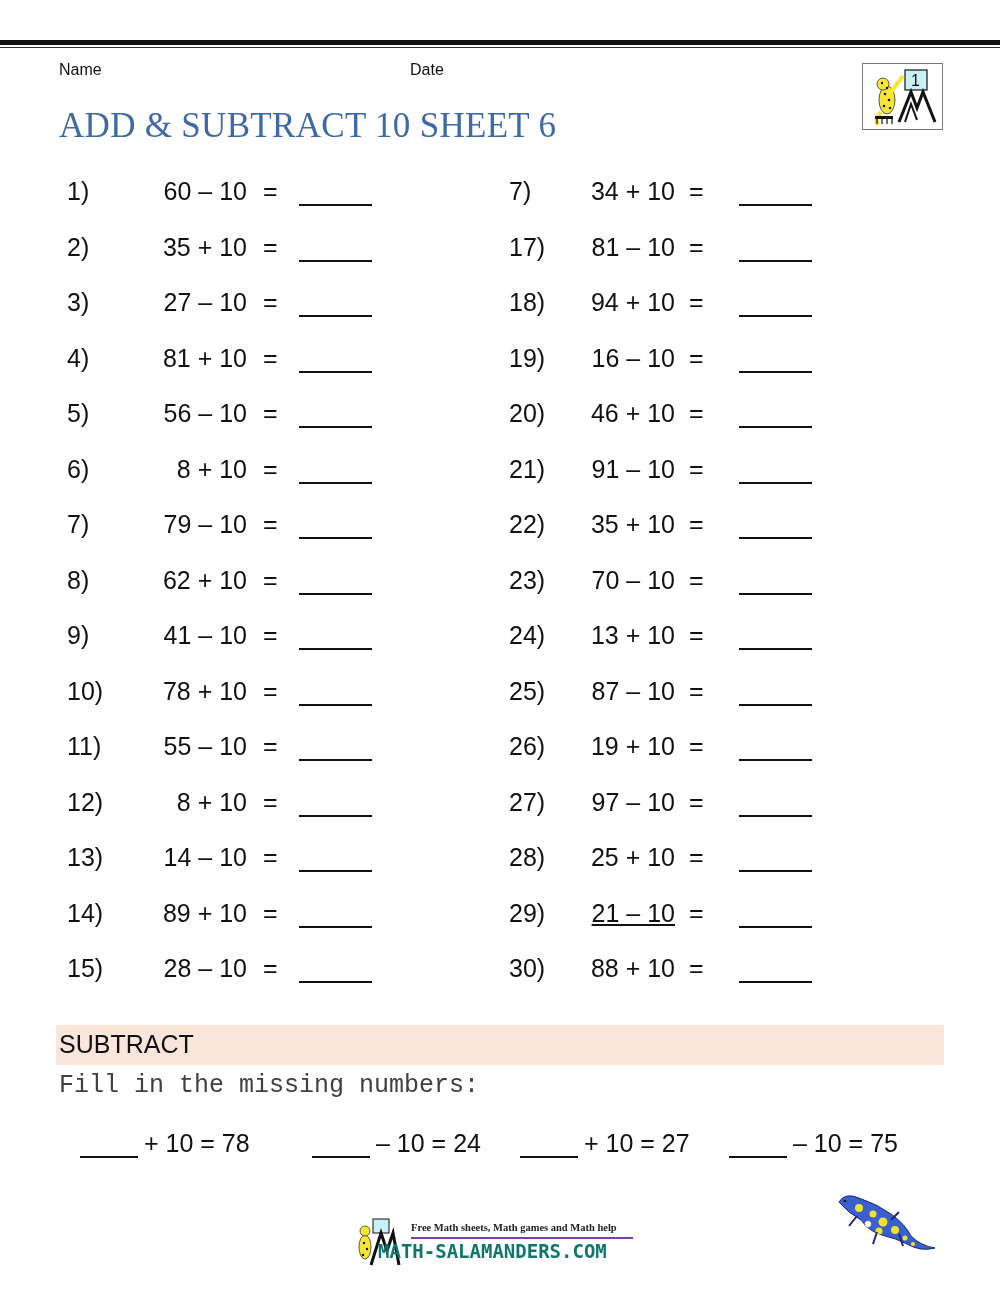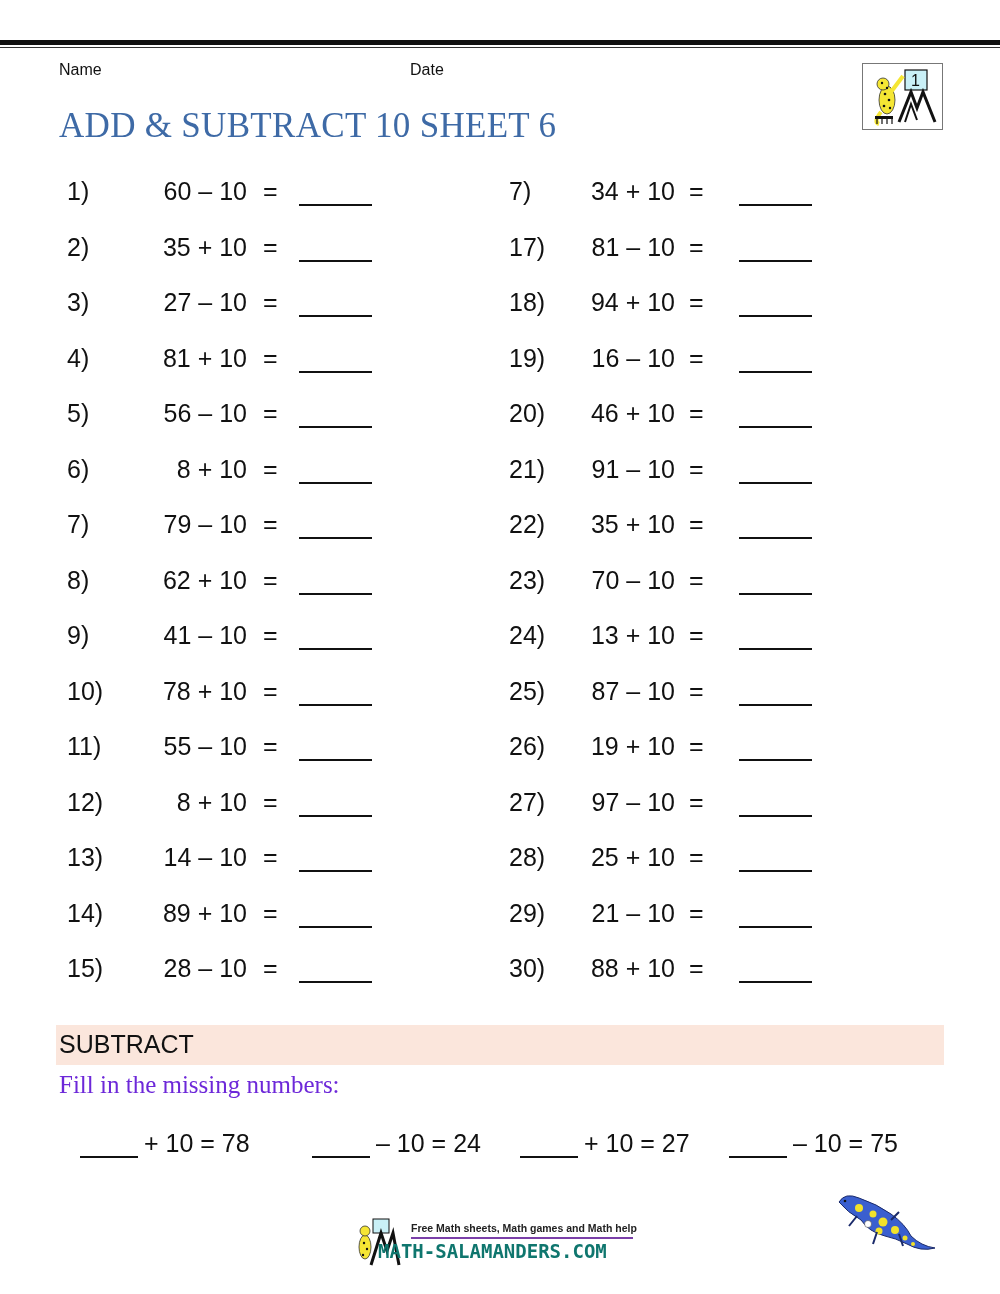--- a/index.html
+++ b/index.html
@@ -41,34 +41,34 @@
     .challenge-bar {
       position: absolute; left: 56px; top: 1025px; width: 888px; height: 40px;
       background: #fbe6dc;
     }
     .challenge-title {
       position: absolute; left: 59px; top: 1030px; font-size: 25px;
       font-family: "Liberation Sans", sans-serif; color: #111;
     }
     .challenge-instr {
       position: absolute; left: 59px; top: 1071px; font-size: 25px;
-      font-family: Liberation Serif, serif; color: #6d28d9;
+      font-family: Liberation Mono, monospace; color: #404040;
     }
     .ch-item {
       position: absolute; top: 1129px; font-size: 25px; white-space: nowrap;
       font-family: "Liberation Sans", sans-serif; color: #111;
     }
     .ch-item .ch-blank {
       display: inline-block; width: 58px; border-bottom: 2px solid #111;
       height: 26px; vertical-align: bottom; margin-right: 6px;
     }
     .footer-logo { position: absolute; left: 355px; top: 1217px; width: 290px; height: 50px; }
     .footer-tagline {
       position: absolute; left: 411px; top: 1222px; font-size: 10.5px; font-weight: bold;
-      font-family: Liberation Sans, sans-serif; color: #222; white-space: nowrap;
+      font-family: Liberation Serif, serif; color: #222; white-space: nowrap;
     }
     .footer-line {
       position: absolute; left: 411px; top: 1237px; width: 222px; height: 2px; background: #7a3fa8;
     }
     .footer-site {
       position: absolute; left: 378px; top: 1240px; font-size: 19px; font-weight: bold;
       font-family: "DejaVu Sans Mono", monospace; color: #0f766e; letter-spacing: 0px; white-space: nowrap;
     }
     .salamander { position: absolute; left: 833px; top: 1190px; width: 105px; height: 65px; }
   </style>
@@ -275,21 +275,21 @@
       <span class="blank" style="left:230px;"></span>
     </div>
     <div class="problem" style="left: 509px; top: 843px; width: 330px;">
       <span class="num">28)</span>
       <span class="expr" style="left:66px;width:100px;">25 + 10</span>
       <span class="eq" style="left:180px;">=</span>
       <span class="blank" style="left:230px;"></span>
     </div>
     <div class="problem" style="left: 509px; top: 898.5px; width: 330px;">
       <span class="num">29)</span>
-      <span class="expr" style="left:66px;width:100px;">21 – 10</span>
+      <span class="expr" style="left:66px;width:100px;text-decoration:underline;">21 – 10</span>
       <span class="eq" style="left:180px;">=</span>
       <span class="blank" style="left:230px;"></span>
     </div>
     <div class="problem" style="left: 509px; top: 954px; width: 330px;">
       <span class="num">30)</span>
       <span class="expr" style="left:66px;width:100px;">88 + 10</span>
       <span class="eq" style="left:180px;">=</span>
       <span class="blank" style="left:230px;"></span>
     </div>
   </div>

